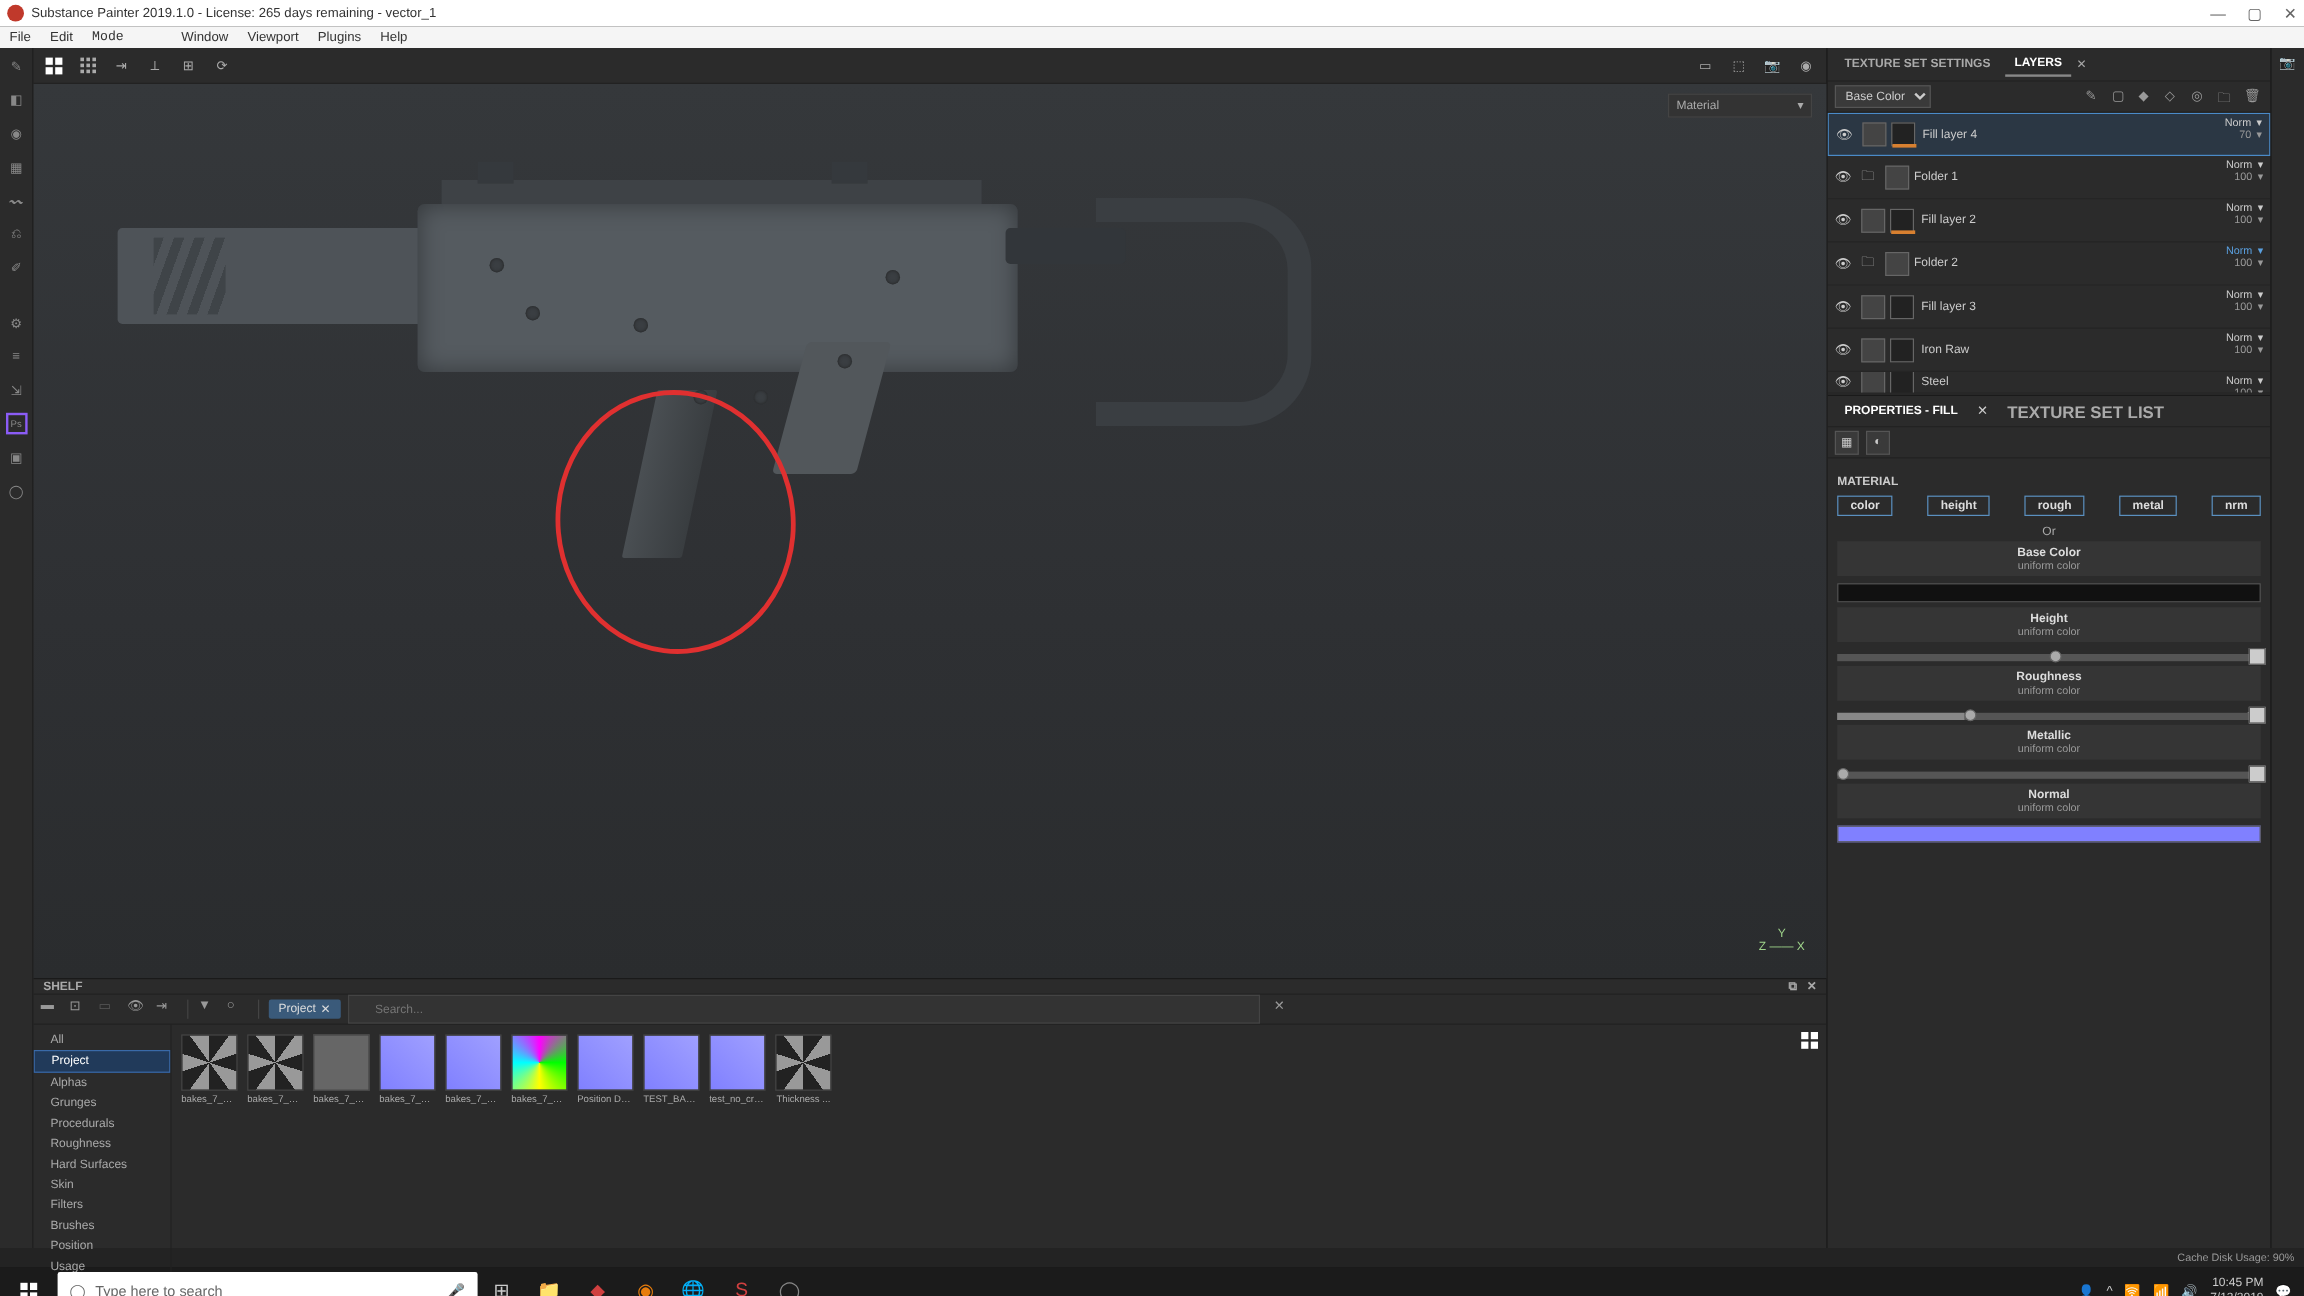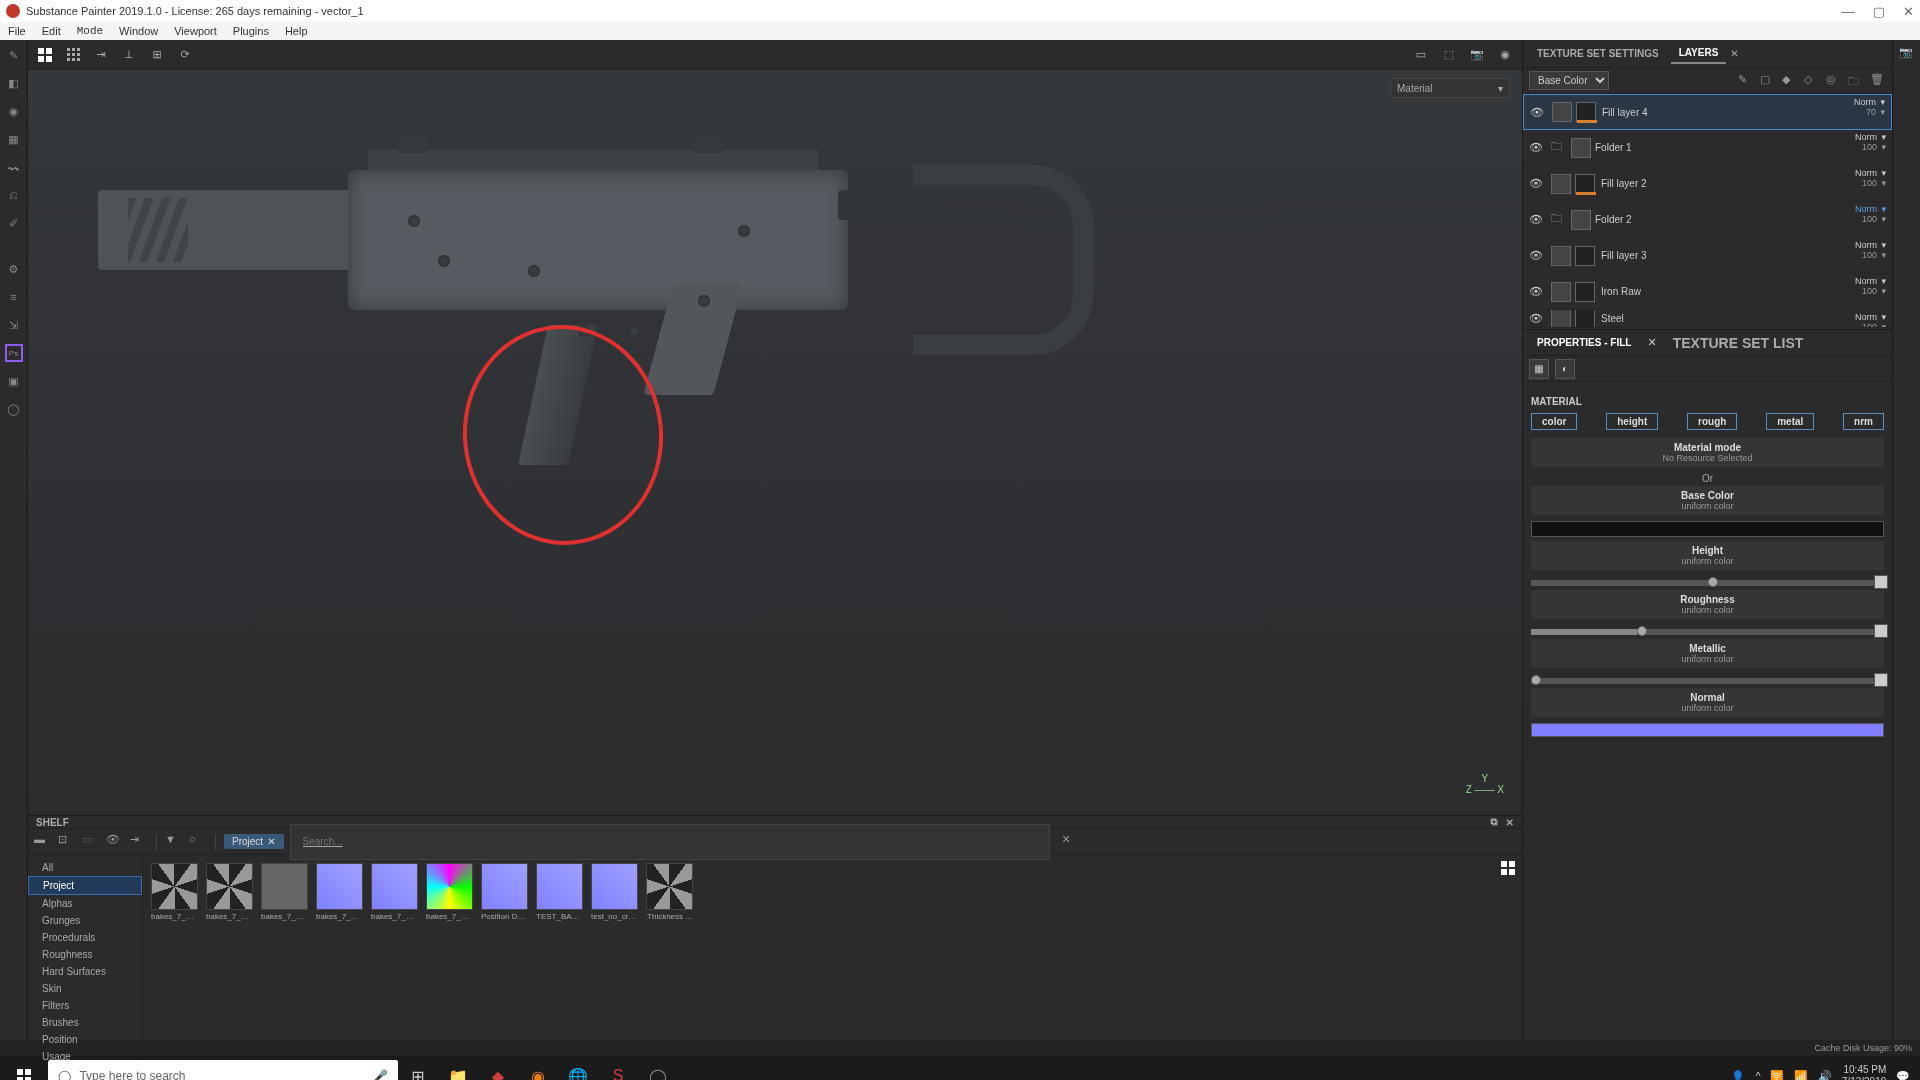--- a/index.html
+++ b/index.html
@@ -44,21 +44,21 @@
 .axis { position:absolute; right:18px; bottom:20px; color:#9fd48b; font-size:10px; text-align:center; }
 
 
 .shelf { height:225px; background:#2b2b2b; border-top:1px solid #1a1a1a; display:flex; flex-direction:column; }
 .shelfhead { height:22px; display:flex; align-items:center; padding:0 8px; color:#aaa; font-size:10px; font-weight:bold; border-bottom:1px solid #222; }
 .shelfhead .spacer{flex:1}
 .shelftool { height:26px; display:flex; align-items:center; padding:0 6px; gap:6px; border-bottom:1px solid #222; }
 .shelftool .ticon { width:18px; height:18px; color:#999; cursor:pointer; }
 .shelftool .sep { width:1px; height:16px; background:#444; margin:0 2px; }
 .shelftool .chip { background:#3a5a7a; color:#ddd; padding:2px 8px; font-size:10px; border-radius:2px; display:flex; gap:4px; }
-.shelftool input { background:#333; border:1px solid #444; color:#aaa; font-size:10px; padding:2px 12px; width:760px; height:36px;text-decoration:underline; }
+.shelftool input { background:#333; border:1px solid #444; color:#aaa; font-size:10px; padding:2px 22px; width:760px; height:24px; }
 .shelfbody { flex:1; display:flex; }
 .shelfcat { width:115px; border-right:1px solid #222; padding:4px 0; overflow:hidden; }
 .shelfcat div { padding:3px 14px; font-size:10px; color:#aaa; cursor:pointer; }
 .shelfcat div.sel { background:#213a5a; border:1px solid #3a6aa8; color:#fff; }
 .shelfthumbs { flex:1; padding:8px; display:flex; gap:8px; align-items:flex-start; flex-wrap:wrap; }
 .thumb { width:47px; text-align:center; }
 .thumb .img { width:47px; height:47px; background:#666; border:1px solid #444; }
 .thumb .lbl { font-size:8px; color:#aaa; padding-top:2px; white-space:nowrap; overflow:hidden; text-overflow:ellipsis; }
 .tbake{background:repeating-conic-gradient(#222 0 10%,#999 10% 20%)!important}
 .tnorm{background:linear-gradient(45deg,#8080ff,#a0a0ff)!important}
@@ -140,21 +140,21 @@
     <span>—</span>
     <span>▢</span>
     <span>✕</span>
   </div>
 </div>
 
 <div class="menubar" id="menubar">
     <span style="cursor: pointer;">File</span>
     <span style="cursor: pointer;">Edit</span>
     <span style="cursor: pointer; font-family: Liberation Mono, monospace;">Mode</span>
-    <span style="cursor: pointer;">Window</span>
+    <span style="cursor: pointer; margin-left: 32px;">Window</span>
     <span style="cursor: pointer;">Viewport</span>
     <span style="cursor: pointer;">Plugins</span>
     <span style="cursor: pointer;">Help</span>
   </div>
 
 <div class="app">
 
   <div class="lefttool">
     <div class="ticon">✎</div>
     <div class="ticon">◧</div>
@@ -434,24 +434,20 @@
     </div>
     <div class="props">
       <h4>MATERIAL</h4>
       <div class="chrow" id="chrow">
           <div class="ch">color</div>
           <div class="ch">height</div>
           <div class="ch">rough</div>
           <div class="ch">metal</div>
           <div class="ch">nrm</div>
         </div>
-      <div class="pblock">
-        <div class="t">Material mode</div>
-        <div class="s">No Resource Selected</div>
-      </div>
       <div class="or" style="text-align:center;color:#aaa;font-size:10px;margin:2px 0">Or</div>
 
       <div class="pblock">
         <div class="t">Base Color</div>
         <div class="s">uniform color</div>
       </div>
       <div class="colswatch"></div>
 
       <div class="pblock">
         <div class="t">Height</div>

